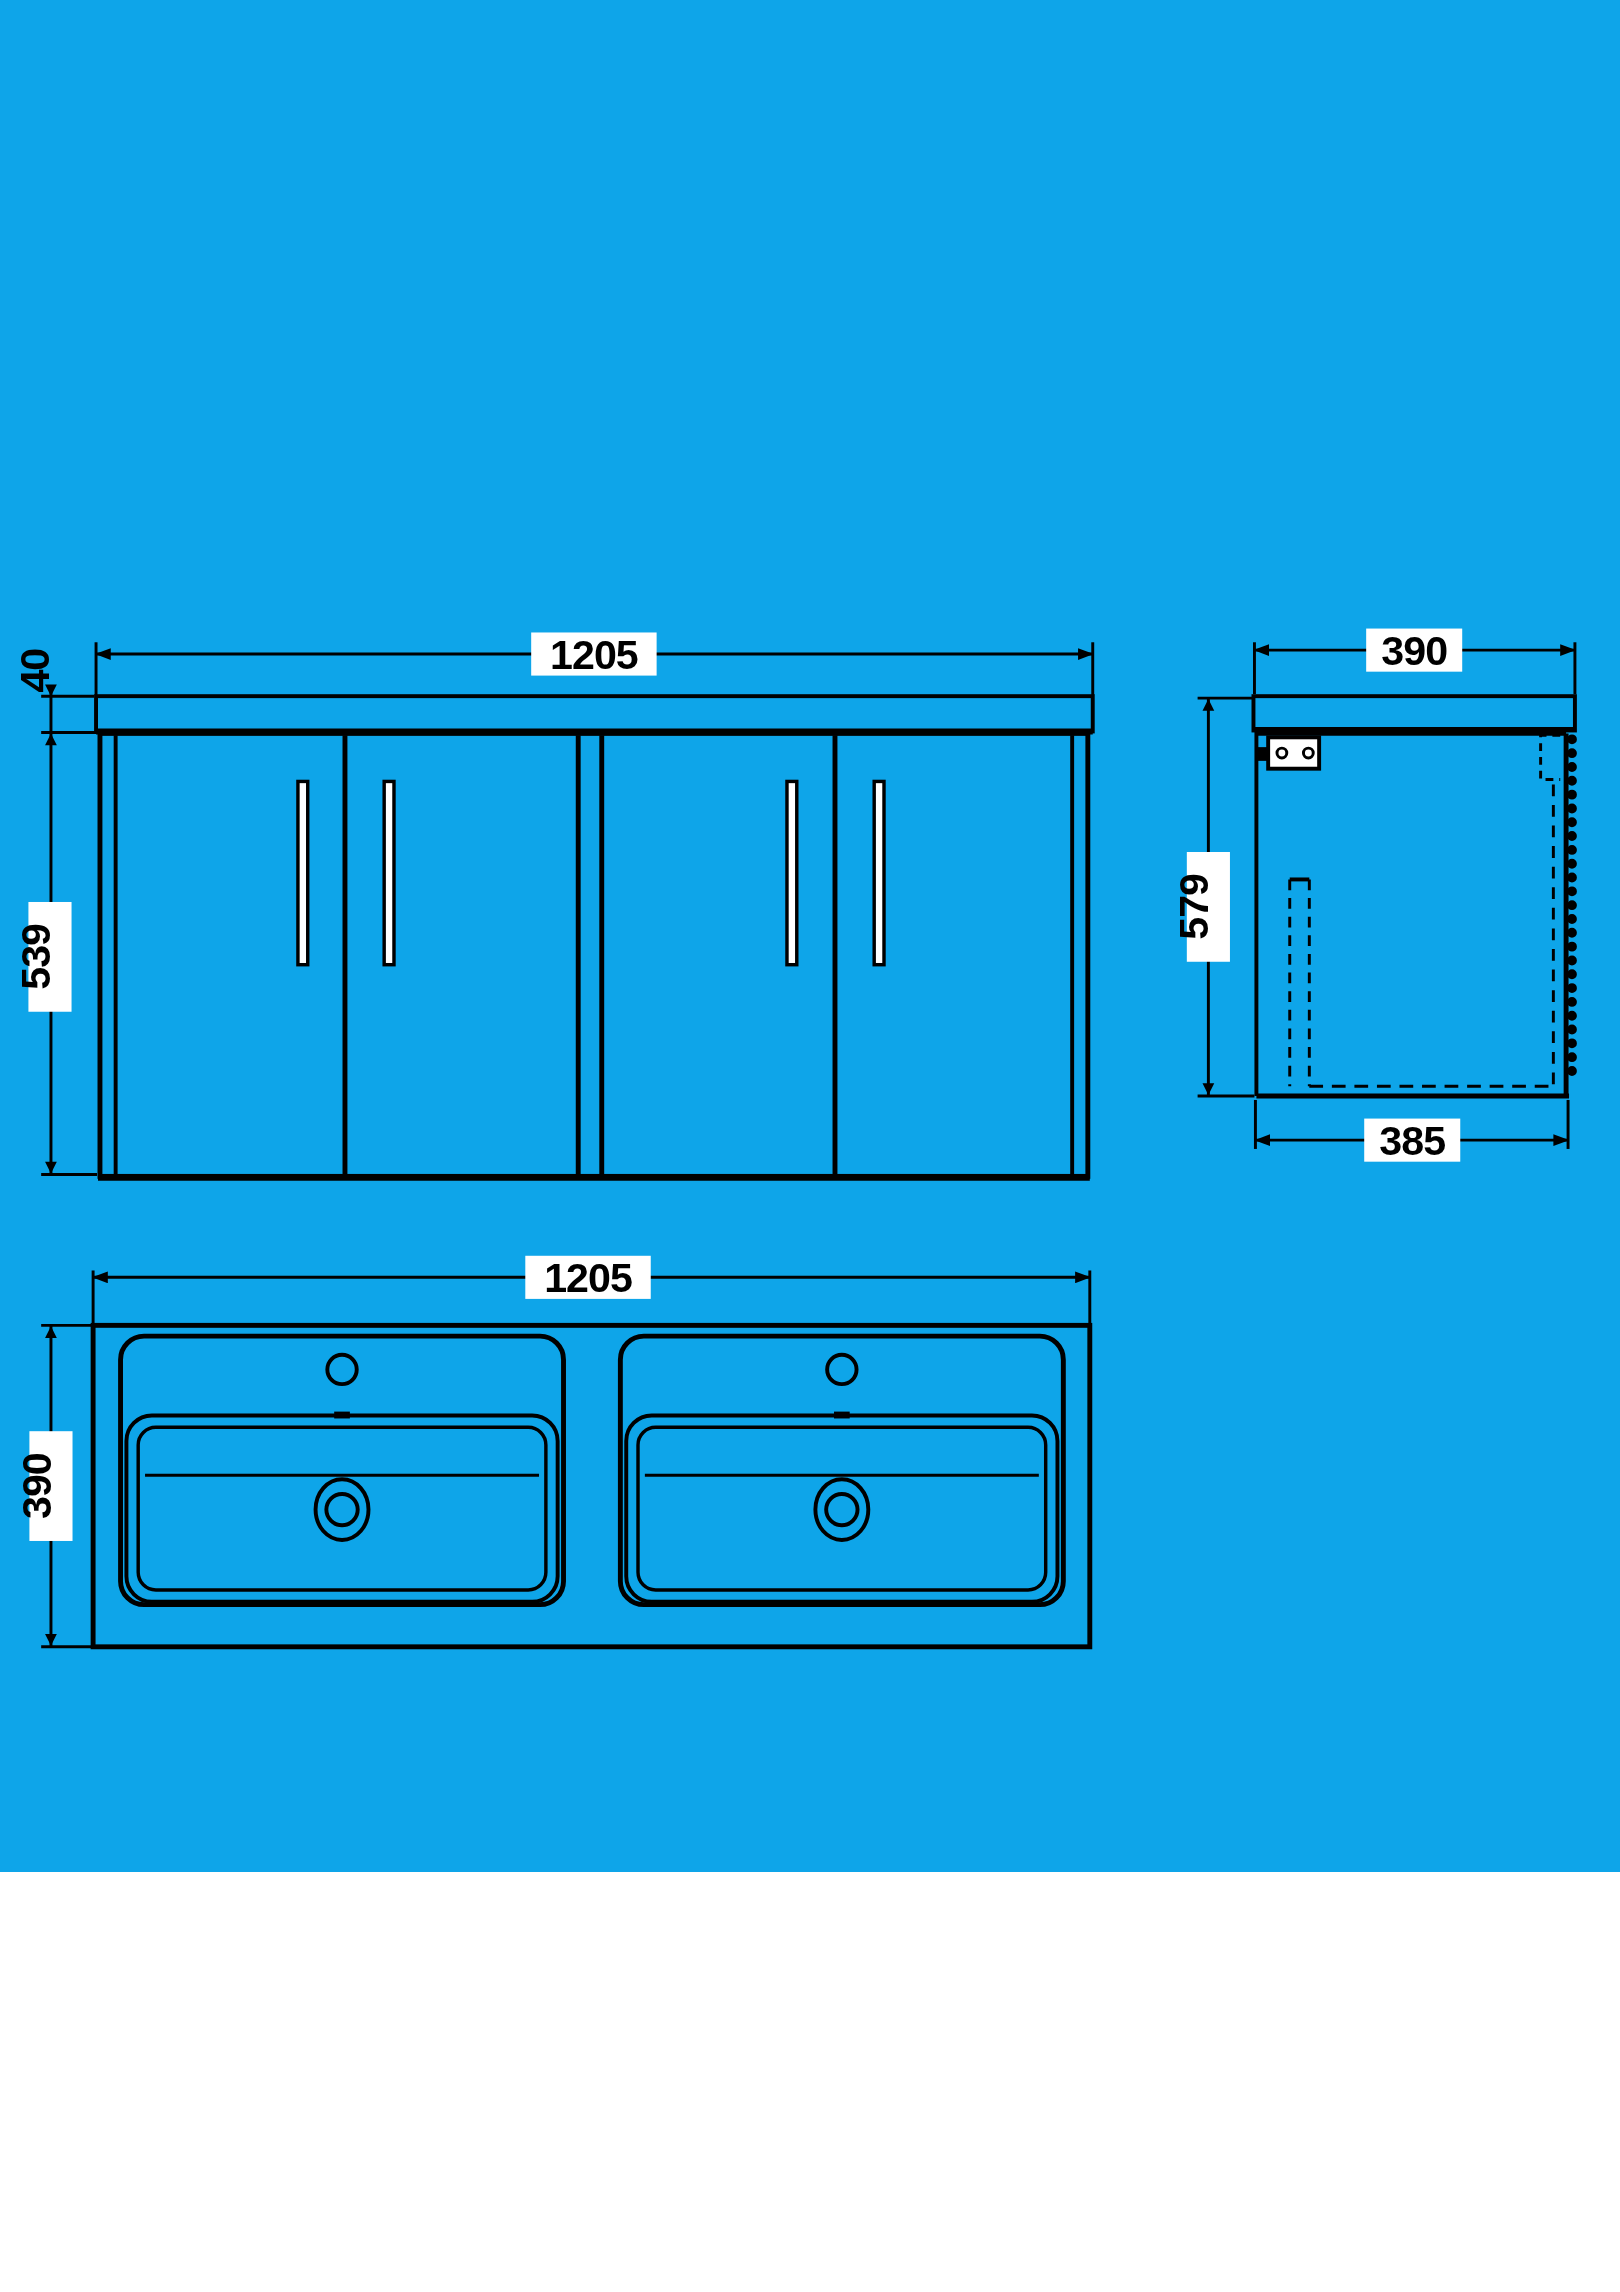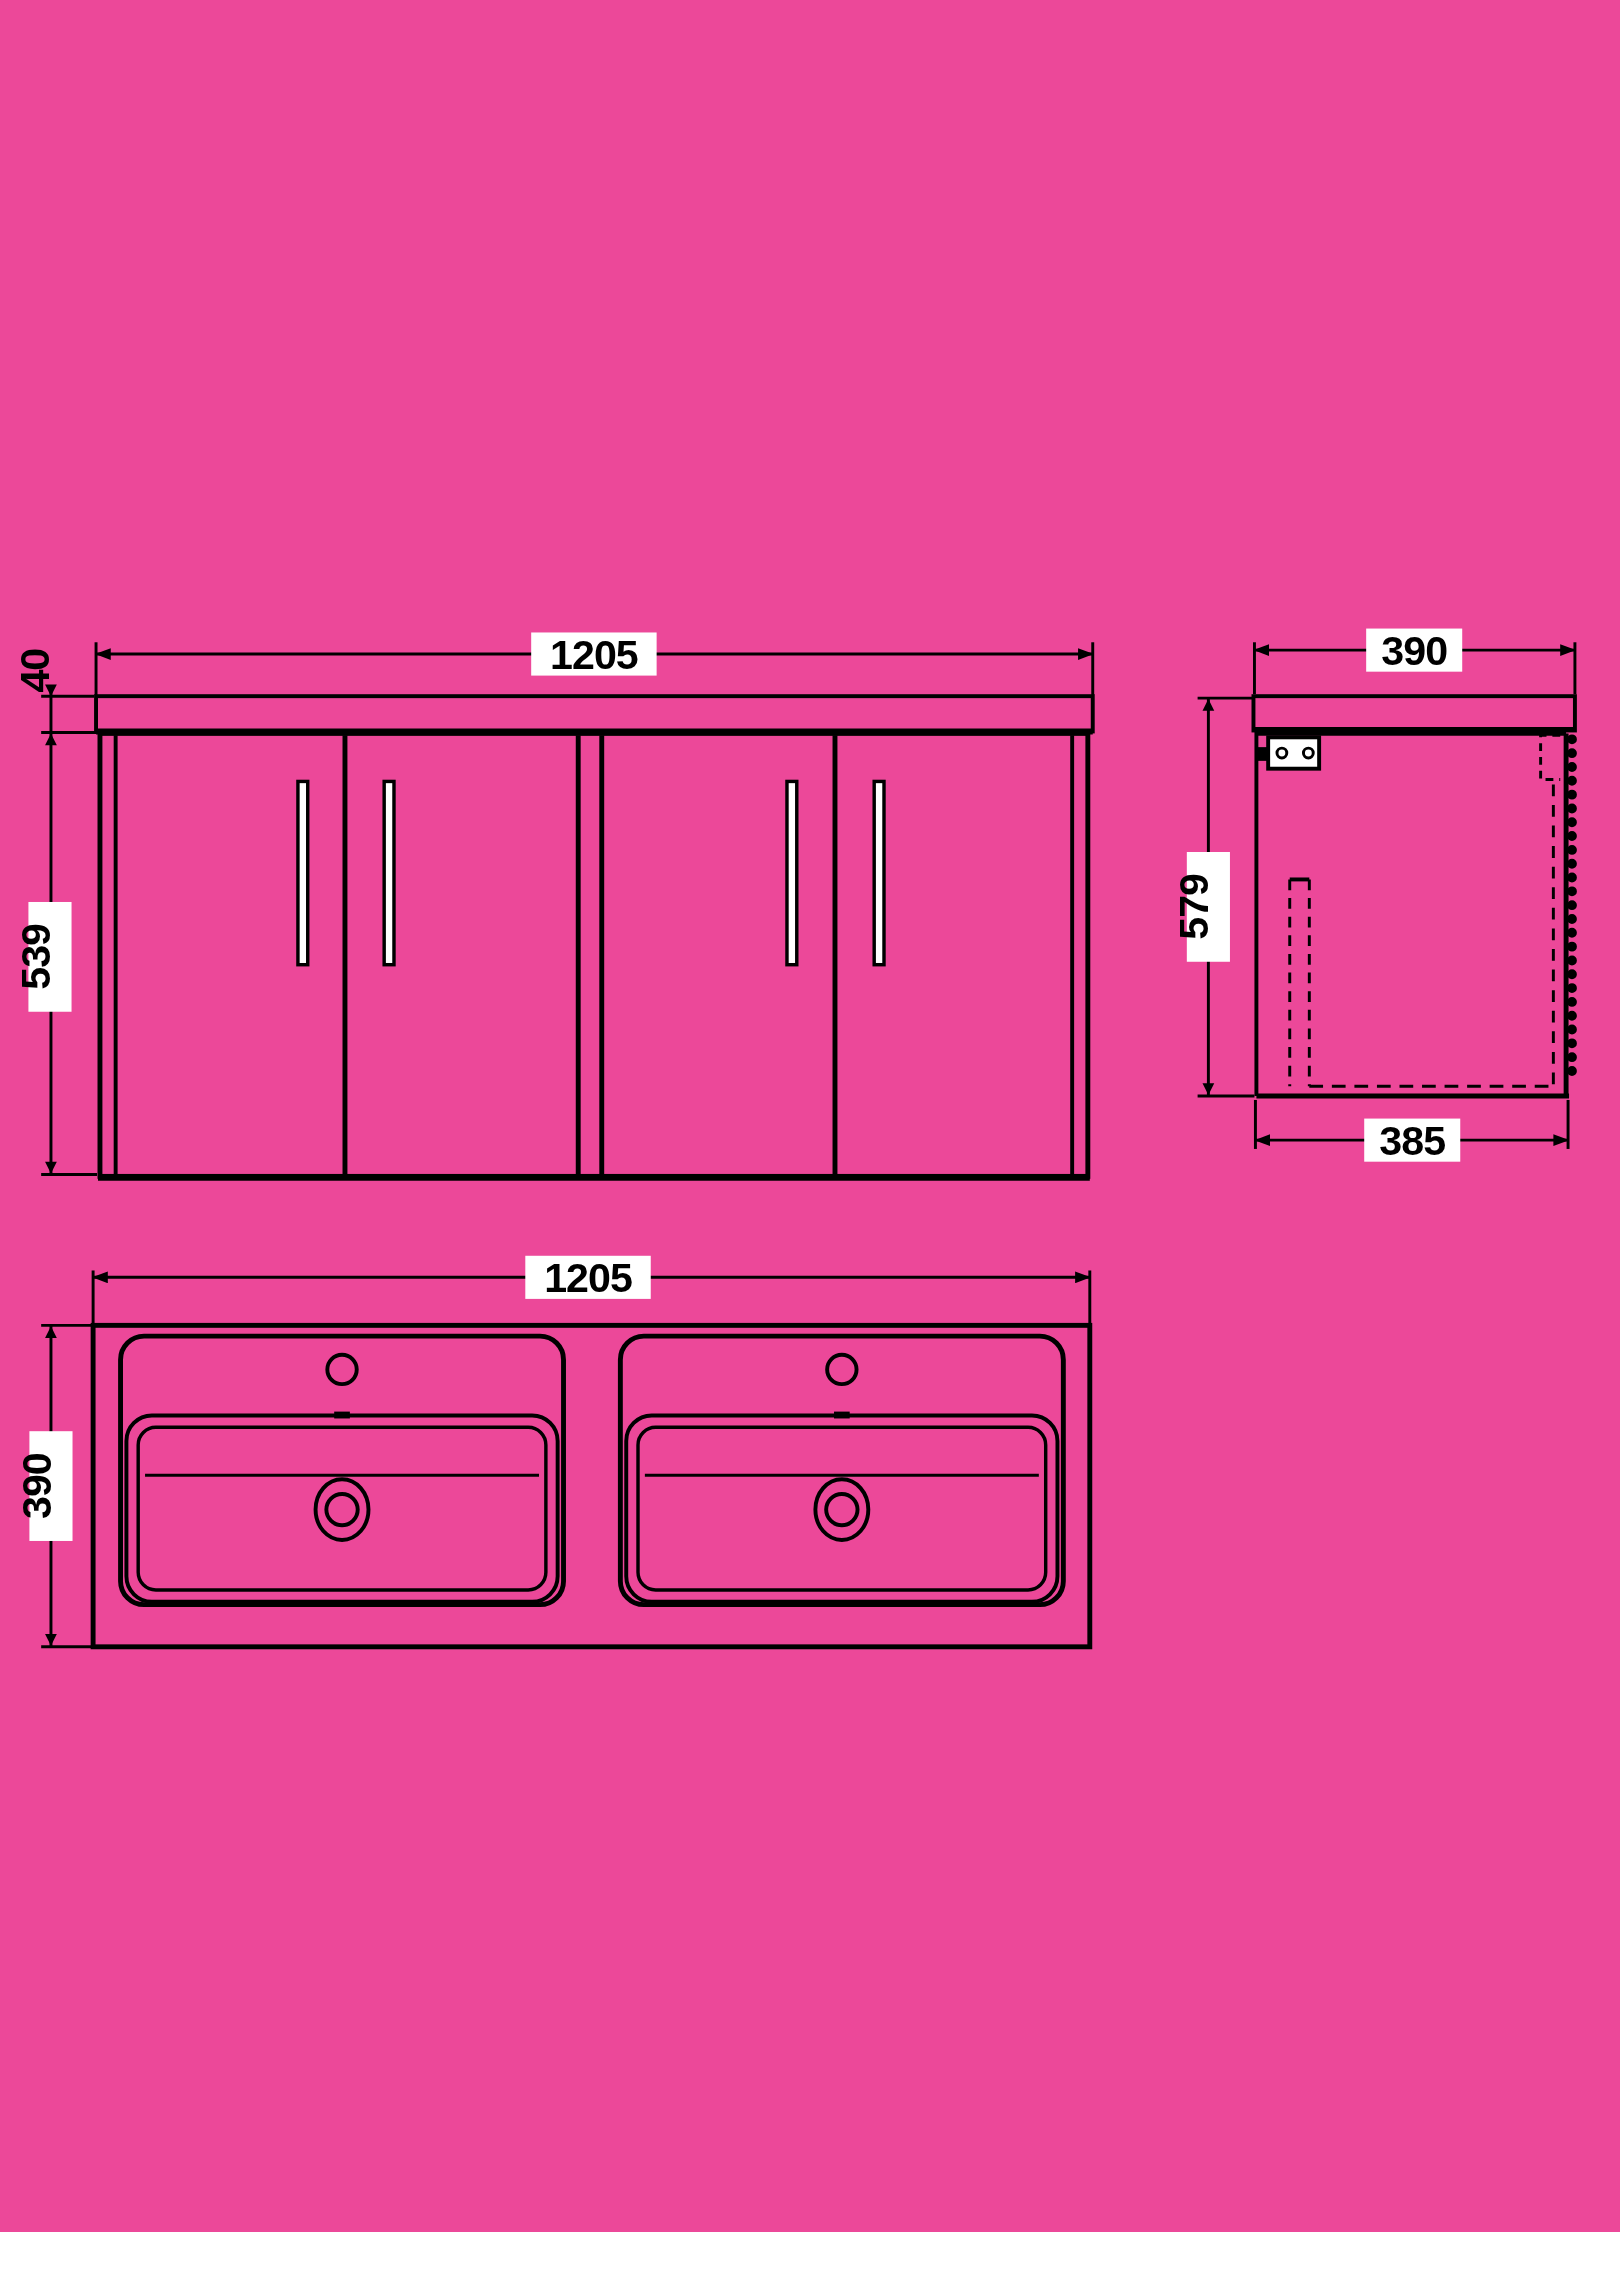--- a/index.html
+++ b/index.html
@@ -1,19 +1,19 @@
 <!DOCTYPE html>
 <html><head>
 <meta charset="utf-8">
 <style>
   html,body{margin:0;padding:0;background:#ffffff;}
   #canvas{
     position:relative;
-    width:1620px;height:2232px;
-    background:#ec4899;
+    width:1620px;height:1872px;
+    background:#0ea5e9;
     font-family:"Liberation Sans", sans-serif;
   }
   svg{position:absolute;left:0;top:0;}
   text{
     font-family:"Liberation Sans", sans-serif;
     font-weight:bold;
     font-size:42px;
     letter-spacing:-1px;
     fill:#000;
   }

